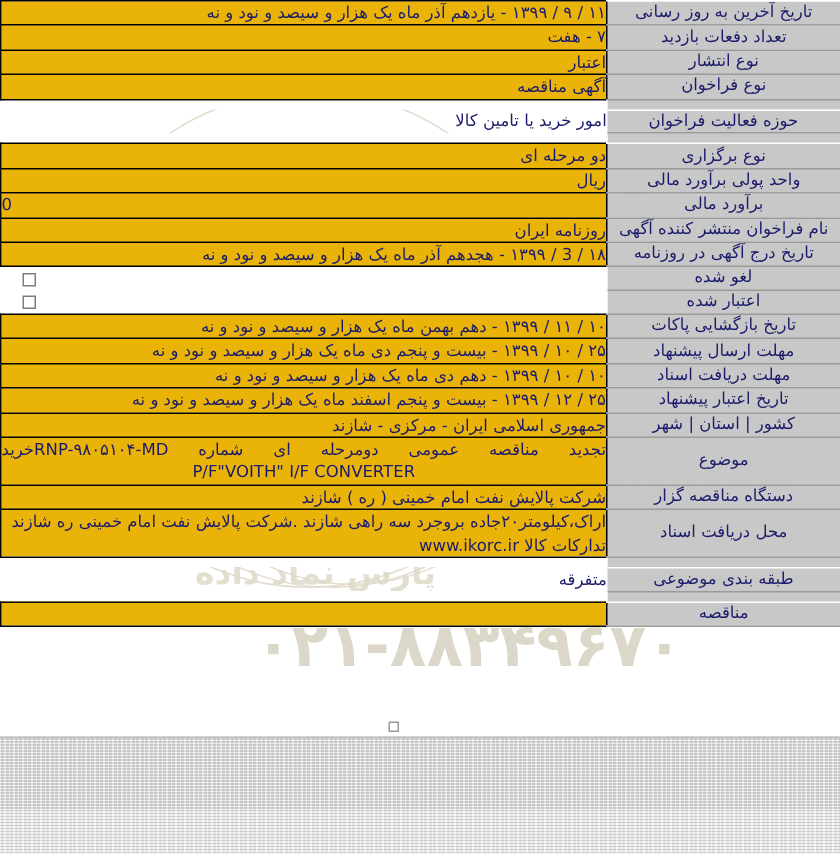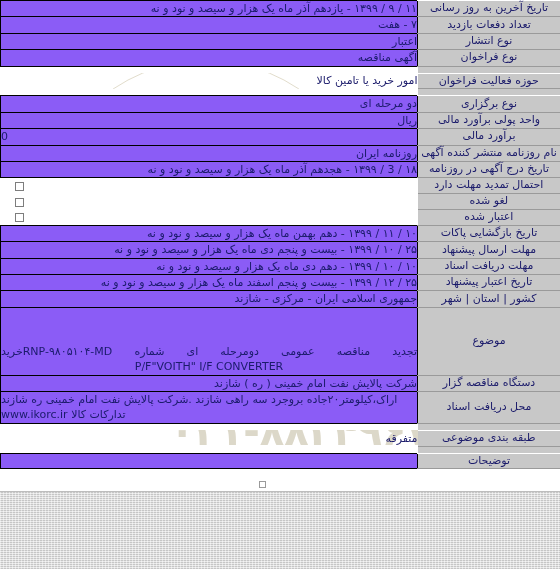--- a/index.html
+++ b/index.html
@@ -87,33 +87,33 @@
     table-layout: fixed;
     direction: rtl;
   }
   table.detail td {
     font-size: 11px;
     color: #1b1b6b;
     vertical-align: middle;
     padding: 0;
   }
   td.label {
-    width: 142px;
+    width: 155px;
     background: #c8c8c8;
     border-top: 1px solid #ffffff;
     border-bottom: 1px solid #9a9a9a;
     text-align: center;
     color: #11114f;
     font-size: 11px;
     padding: 3px 4px;
     line-height: 1.35;
     margin-top: 28px;
   }
   td.value {
-    background: #8b5cf6;
+    background: #eab308;
     border: 1px solid #000000;
     text-align: left;
     padding: 2px 4px;
     line-height: 1.4;
     color: #1b1b6b;
   }
   td.value.rtl { text-align: right; direction: rtl; }
   td.blankwhite {
     background: #ffffff;
     border: none;
@@ -121,21 +121,20 @@
   td.value.plain {
     background: transparent;
     border: none;
     text-align: right;
     color: #1b1b6b;
   }
   .val-wrap { display: block; }
   .just {
     text-align: justify;
     text-align-last: justify;
-    margin-top: 36px;
   }
   .mono-en {
     direction: ltr;
     unicode-bidi: embed;
     display: block;
     text-align: center;
     font-family: "DejaVu Sans", "Liberation Sans", sans-serif;
   }
   .cb {
     display: inline-block;
@@ -225,32 +224,26 @@
         </tr>
         <tr>
           <td class="label"><span>واحد پولی برآورد مالی</span></td>
           <td class="value rtl"><span>ریال</span></td>
         </tr>
         <tr>
           <td class="label"><span>برآورد مالی</span></td>
           <td class="value" style="text-align: left; direction: ltr;"><span>0</span></td>
         </tr>
         <tr>
-          <td class="label"><span>نام روزنامه منتشر کننده آگهی</span></td>
+          <td class="label"><span>نام فراخوان منتشر کننده آگهی</span></td>
           <td class="value rtl"><span>روزنامه ایران</span></td>
         </tr>
         <tr>
           <td class="label"><span>تاریخ درج آگهی در روزنامه</span></td>
           <td class="value rtl"><span>۱۸ / 3 / ۱۳۹۹ - هجدهم آذر ماه یک هزار و سیصد و نود و نه</span></td>
-        </tr>
-        <tr>
-          <td class="label"><span>احتمال تمدید مهلت دارد</span></td>
-          <td class="blankwhite" style="text-align: left; padding-left: 0px;">
-            <div style="text-align: left; padding-left: 14px;"><span class="cb"></span></div>
-          </td>
         </tr>
         <tr>
           <td class="label"><span>لغو شده</span></td>
           <td class="blankwhite" style="text-align: left; padding-left: 0px;">
             <div style="text-align: left; padding-left: 14px;"><span class="cb"></span></div>
           </td>
         </tr>
         <tr>
           <td class="label"><span>اعتبار شده</span></td>
           <td class="blankwhite" style="text-align: left; padding-left: 0px;">
@@ -284,37 +277,37 @@
             <span class="mono-en">P/F"VOITH" I/F CONVERTER</span>
           </td>
         </tr>
         <tr>
           <td class="label"><span>دستگاه مناقصه گزار</span></td>
           <td class="value rtl"><span>شرکت پالایش نفت امام خمینی ( ره ) شازند</span></td>
         </tr>
         <tr>
           <td class="label"><span>محل دریافت اسناد</span></td>
           <td class="value rtl">
-            <span class="val-wrap" style="text-align: left;">اراک،کیلومتر۲۰جاده بروجرد سه راهی شازند .شرکت پالایش نفت امام خمینی ره شازند تدارکات کالا www.ikorc.ir</span>
+            <span class="val-wrap" style="text-align: right;">اراک،کیلومتر۲۰جاده بروجرد سه راهی شازند .شرکت پالایش نفت امام خمینی ره شازند تدارکات کالا www.ikorc.ir</span>
           </td>
         </tr>
         <tr class="spacer-row">
           <td style="background: rgb(200, 200, 200);"></td>
           <td></td>
         </tr>
         <tr>
           <td class="label"><span>طبقه بندی موضوعی</span></td>
           <td class="value plain"><span>متفرقه</span></td>
         </tr>
         <tr class="spacer-row">
           <td style="background: rgb(200, 200, 200);"></td>
           <td></td>
         </tr>
         <tr>
-          <td class="label"><span>توضیحات</span></td>
+          <td class="label"><span>مناقصه</span></td>
           <td class="value rtl"><span></span></td>
         </tr>
       </tbody>
   </table>
 
   <div class="tiny-box"></div>
   <div class="bottom-strip"></div>
 </div>
 
 </body></html>

